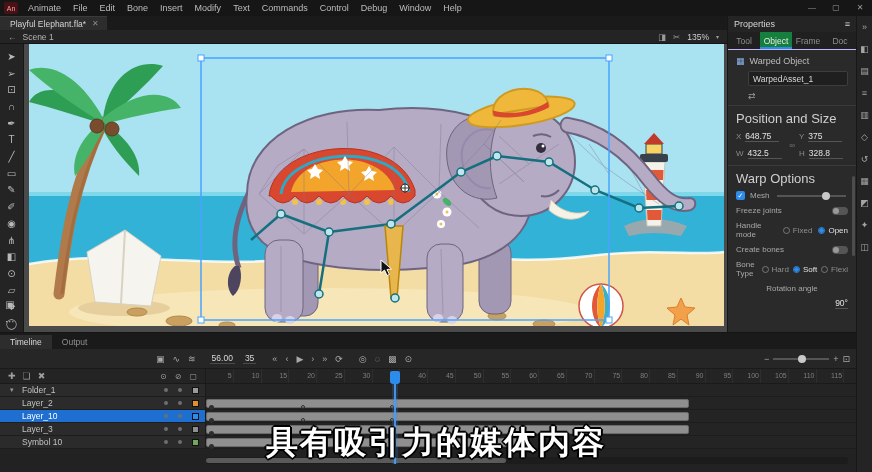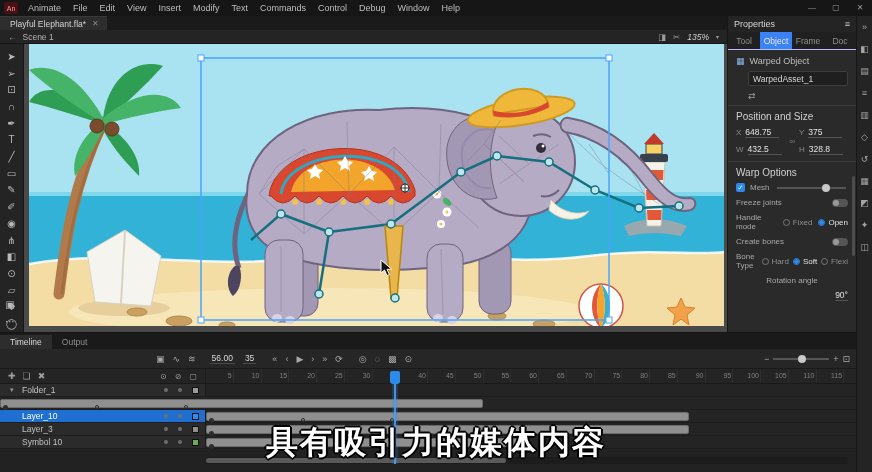--- a/index.html
+++ b/index.html
@@ -17,43 +17,43 @@
 
   
   .tabbar { position:absolute; left:0; top:16px; width:727px; height:14px; background:#1a1a1a; display:flex; align-items:flex-end; }
   .doc-tab { height:14px; background:#2d2d2d; color:#d5d5d5; font-size:8.5px; display:flex; align-items:center; gap:6px; padding:0 8px 0 10px; border-top:1px solid #3a3a3a; }
   .doc-tab .x { color:#8a8a8a; font-size:8px; }
 
   
   .scenebar { position:absolute; left:0; top:30px; width:727px; height:14px; background:#242424; display:flex; align-items:center; font-size:8.5px; color:#b5b5b5; border-bottom:1px solid #161616; }
   .scenebar .back { margin:0 6px 0 8px; color:#9a9a9a; }
   .scenebar .right { margin-left:auto; display:flex; align-items:center; gap:7px; padding-right:8px; color:#9a9a9a; }
-  .scenebar .zoom { color:#cfcfcf;font-style:italic; }
+  .scenebar .zoom { color:#cfcfcf; }
   .scenebar .caret { font-size:6px; }
 
   
   .toolbar { position:absolute; left:0; top:44px; width:24px; height:288px; background:#242424; border-right:1px solid #171717; display:flex; flex-direction:column; align-items:center; padding-top:4px; }
   .tool { width:20px; height:17px; display:flex; align-items:center; justify-content:center; font-size:10px; color:#b9b9b9; }
 
   
   .stage-wrap { position:absolute; left:24px; top:44px; width:703px; height:288px; background:#4a4a4a; }
   .stage-wrap svg { position:absolute; left:5px; top:0; }
 
   
   .props { position:absolute; left:727px; top:16px; width:129px; height:316px; background:#2a2a2a; border-left:1px solid #171717; font-size:9px; overflow:hidden; }
   .props-header { height:16px; display:flex; align-items:center; justify-content:space-between; padding:0 6px; color:#d5d5d5; font-size:9px; background:#242424; }
   .ptabs { display:flex; height:18px; background:#202020; border-bottom:1px solid #c4b5fd; }
   .ptab { flex:1; text-align:center; line-height:18px; font-size:8.5px; color:#8f8f8f; }
-  .ptab.active { color:#e8e8e8; background:#3b82f6; border-bottom:2px solid #2d8ceb; }
+  .ptab.active { color:#e8e8e8; background:#15803d; border-bottom:2px solid #2d8ceb; }
   .pobj-row { display:flex; align-items:center; gap:5px; padding:6px 8px 2px 8px; color:#bdbdbd; }
   .pobj-icon { color:#8ab4e8; font-size:9px; }
   .pinput { width:100px; margin:3px 8px 5px 20px; background:#1f1f1f; border:1px solid #3d3d3d; color:#d8d8d8; font-size:8.5px; height:15px; padding:0 4px; border-radius:2px; font-family:inherit; }
   .pbtn-row { padding:0 8px 4px 20px; color:#9a9a9a; font-size:9px; }
   .psec { border-top:1px solid #3a3a3a; padding:5px 8px 6px 8px; }
-  .psec-title { color:#cfcfcf; font-size:10px; margin-bottom:5px; }
+  .psec-title { color:#cfcfcf; font-size:13px; margin-bottom:5px; }
   .xy-grid { display:grid; grid-template-columns:1fr 14px 1fr; row-gap:6px; align-items:center; }
   .fld { display:flex; gap:4px; align-items:baseline; }
   .fld .lab { color:#8a8a8a; font-size:8px; }
   .fld .val { color:#e2e2e2; border-bottom:1px solid #555; min-width:34px; font-size:8.5px; }
   .linkcol { color:#777; text-align:center; font-size:8px; grid-row:1 / span 2; grid-column:2; }
   .dropdown { height:16px; background:#1f1f1f; border:1px solid #3d3d3d; border-radius:2px; display:flex; align-items:center; justify-content:space-between; padding:0 5px; color:#d5d5d5; font-size:8.5px; }
   .dropdown .caret { font-size:6px; color:#9a9a9a; }
   .wrow { display:flex; align-items:center; gap:5px; margin-bottom:6px; color:#a8a8a8; font-size:8px; }
   .wrow:last-child { margin-bottom:0;flex-direction:column; }
   .chk { width:9px; height:9px; background:#2d8ceb; border-radius:2px; color:#fff; font-size:7px; line-height:9px; text-align:center; }
@@ -117,21 +117,21 @@
 
 <div class="app">
 
   <div class="titlebar">
     <span class="app-logo">An</span>
     <div class="menus">
 
     <span class="menu-item">Animate</span>
         <span class="menu-item">File</span>
         <span class="menu-item">Edit</span>
-        <span class="menu-item">View</span>
+        <span class="menu-item">Bone</span>
         <span class="menu-item">Insert</span>
         <span class="menu-item">Modify</span>
         <span class="menu-item">Text</span>
         <span class="menu-item">Commands</span>
         <span class="menu-item">Control</span>
         <span class="menu-item">Debug</span>
         <span class="menu-item">Window</span>
         <span class="menu-item">Help</span>
       </div>
     <div class="win-controls">
@@ -607,20 +607,29 @@
             <span>Folder_1</span>
           <span class="dots">
               <span class="dotc"></span>
               <span class="dotc"></span>
               <span class="l-swatch" style="background: rgb(154, 154, 154);"></span>
             </span>
           </div>
         <div class="frames-cell"></div>
       </div>
       <div class="tl-row">
+        <div class="name-cell">
+            <span class="l-icon"></span>
+            <span>Layer_2</span>
+          <span class="dots">
+              <span class="dotc"></span>
+              <span class="dotc"></span>
+              <span class="l-swatch" style="background: rgb(224, 145, 44);"></span>
+            </span>
+          </div>
         <div class="frames-cell">
             <div class="fspan">
               <span class="kf" style="left:2px"></span>
               <span class="kf hollow" style="left:94px"></span>
               <span class="kf hollow" style="left:183px"></span>
             </div>
           </div>
       </div>
       <div class="tl-row selected">
         <div class="name-cell">

